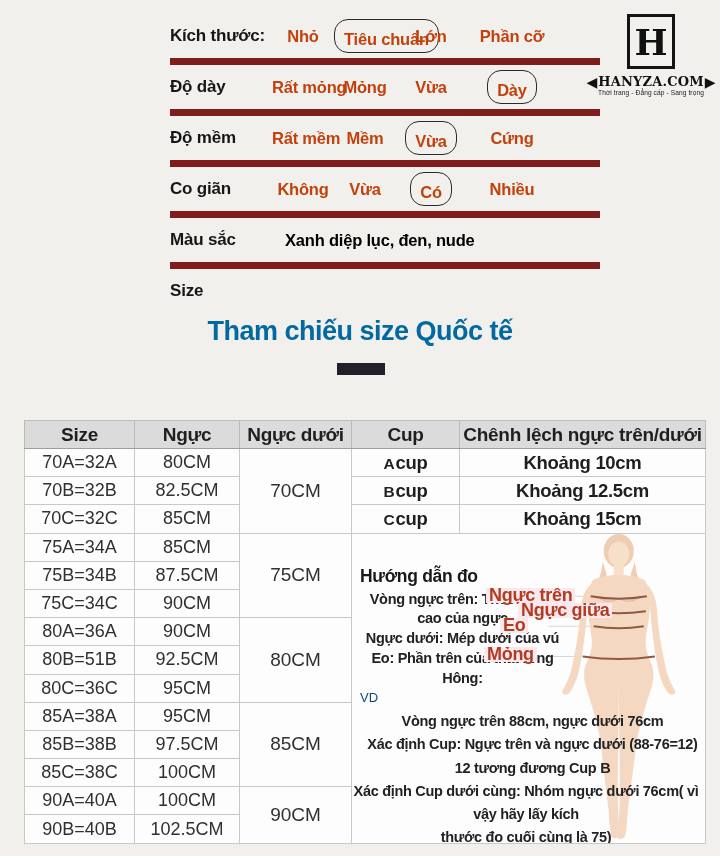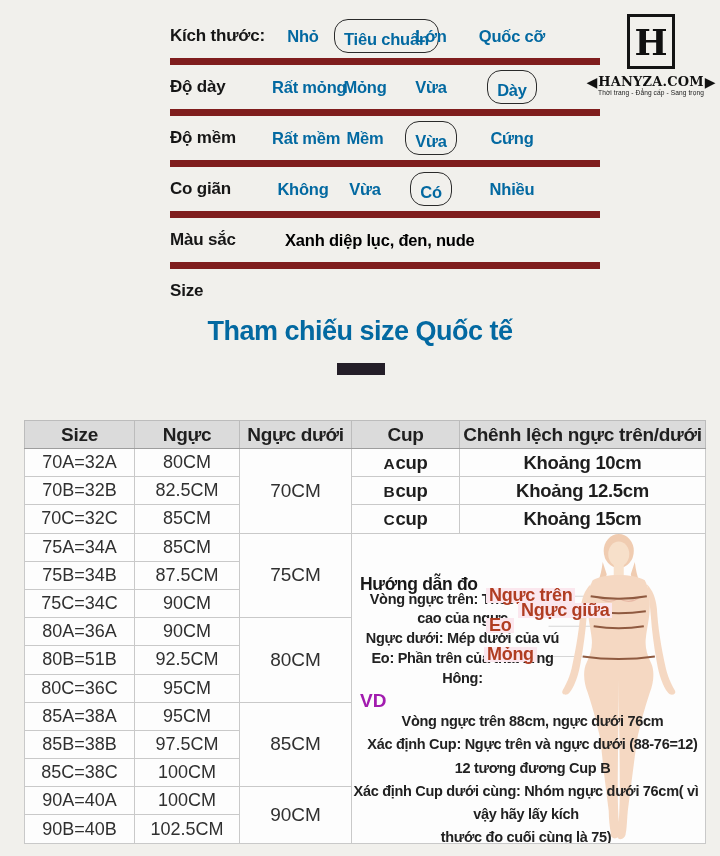--- a/index.html
+++ b/index.html
@@ -24,21 +24,21 @@
   .spec-row{
     display:grid;
     grid-template-columns:102px 62px 62px 70px 92px;
     align-items:center;
     height:44px;
     letter-spacing:-0.2px;
   }
   .spec-row:not(:last-child){border-bottom:7px solid #7f1d1d;}
   .spec-label{font-weight:700;font-size:17px;color:#161616;}
   .spec-cell{text-align:center;}
-  .opt{font-weight:700;font-size:16.5px;color:#0369a1;white-space:nowrap;}
+  .opt{font-weight:700;font-size:16.5px;color:#c2410c;white-space:nowrap;}
   .opt.selected{
     display:inline-block;
     border:1.6px solid #2a2a2a;
     border-radius:14px;
     padding:10px 9px 3px 9px;
     line-height:1.1;
   }
   .spec-value{
     grid-column:2 / -1;
     padding-left:13px;
@@ -84,48 +84,48 @@
   }
   td.c-size,td.c-bust{font-size:18px;}
   td.c-under{font-size:19px;}
   td.c-cup,td.c-diff{font-weight:700;font-size:18.5px;letter-spacing:-0.3px;color:#1e1e1e;}
   .cup-letter{font-size:15.5px;margin-right:1px;}
   td.guide-td{position:relative;vertical-align:top;padding:0;}
 
   
   .guide{position:absolute;inset:0;overflow:hidden;}
   .guide-figure{position:absolute;inset:0;width:100%;height:100%;}
-  .g-title{position:absolute;left:8px;top:40px;font-size:17.5px;font-weight:700;letter-spacing:-0.3px;color:#181818;}
+  .g-title{position:absolute;left:8px;top:32px;font-size:17.5px;font-weight:700;letter-spacing:-0.3px;color:#181818;}
   .g-intro{position:absolute;left:8px;top:56px;width:205px;line-height:19.8px;font-size:14.5px;font-weight:700;letter-spacing:-0.3px;color:#222;}
-  .g-vd{position:absolute;left:8px;top:156px;font-size:19px;font-weight:700;color:#a21caf;}
+  .g-vd{position:absolute;left:8px;top:156px;font-size:13px;font-weight:400;color:#0c4a6e;}
   .g-example{position:absolute;left:8px;top:176px;width:345px;line-height:23.5px;font-size:14.5px;font-weight:700;letter-spacing:-0.3px;color:#222;}
   .g-conclusion{position:absolute;left:0;top:246px;width:348px;line-height:23px;font-size:14.5px;font-weight:700;letter-spacing:-0.3px;color:#222;}
   .fig-label{
     position:absolute;
     background:#fbe7ee;color:#b03d22;
     font-size:18px;font-weight:700;letter-spacing:-0.3px;
     padding:0 3px;line-height:15px;white-space:nowrap;
   }
   .fl-0{top:54px;left:134px;}
   .fl-1{top:69px;left:134px;margin-left:32px;}
-  .fl-2{top:84px;left:134px;}
+  .fl-2{top:84px;left:148px;}
   .fl-3{top:113px;left:132px;}
 </style>
 </head>
 <body>
 
 <div class="page">
 
   <section class="spec">
       <div class="spec-row">
         <div class="spec-label">Kích thước:</div>
         <div class="spec-cell"><span class="opt">Nhỏ</span></div>
         <div class="spec-cell"><span class="opt selected">Tiêu chuẩn</span></div>
         <div class="spec-cell"><span class="opt">Lớn</span></div>
-        <div class="spec-cell"><span class="opt">Quốc cỡ</span></div>
+        <div class="spec-cell"><span class="opt">Phần cỡ</span></div>
       </div>
       <div class="spec-row">
         <div class="spec-label">Độ dày</div>
         <div class="spec-cell"><span class="opt">Rất mỏng</span></div>
         <div class="spec-cell"><span class="opt">Mỏng</span></div>
         <div class="spec-cell"><span class="opt">Vừa</span></div>
         <div class="spec-cell"><span class="opt selected">Dày</span></div>
       </div>
       <div class="spec-row">
         <div class="spec-label">Độ mềm</div>

